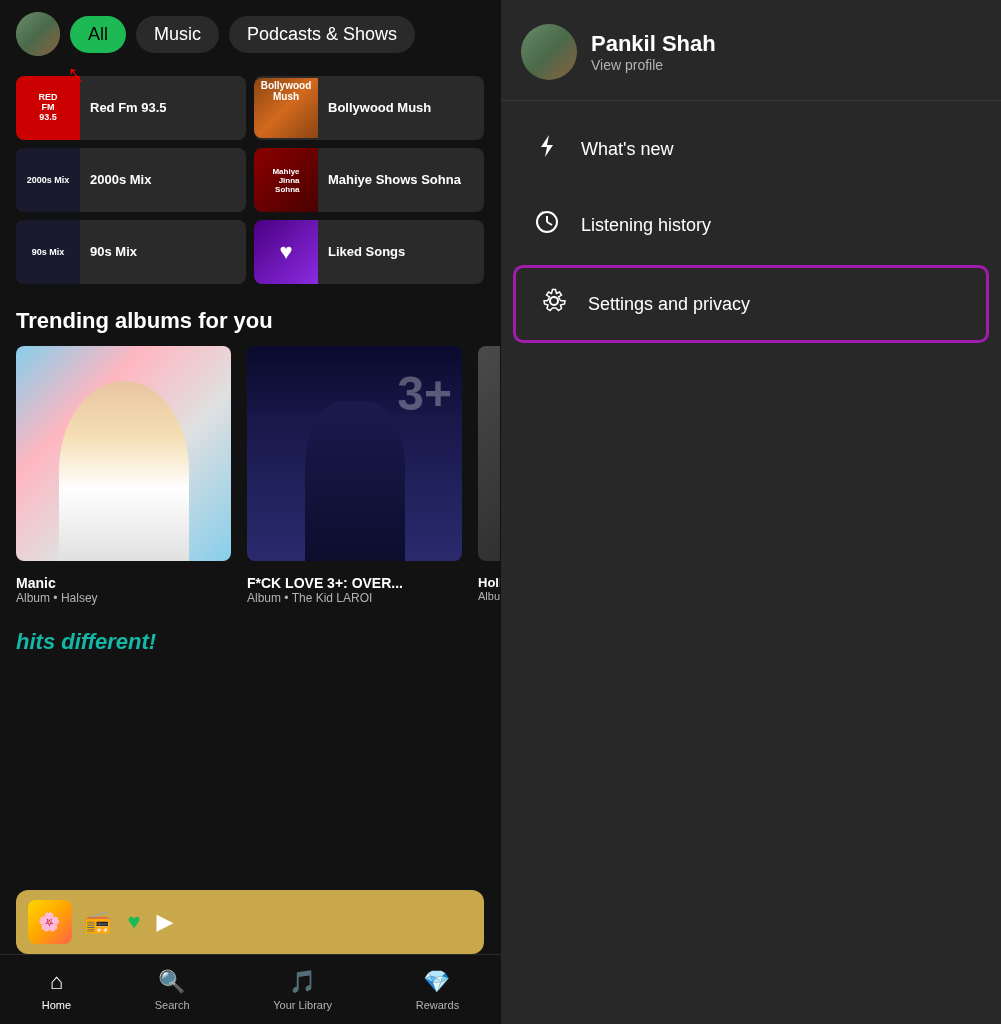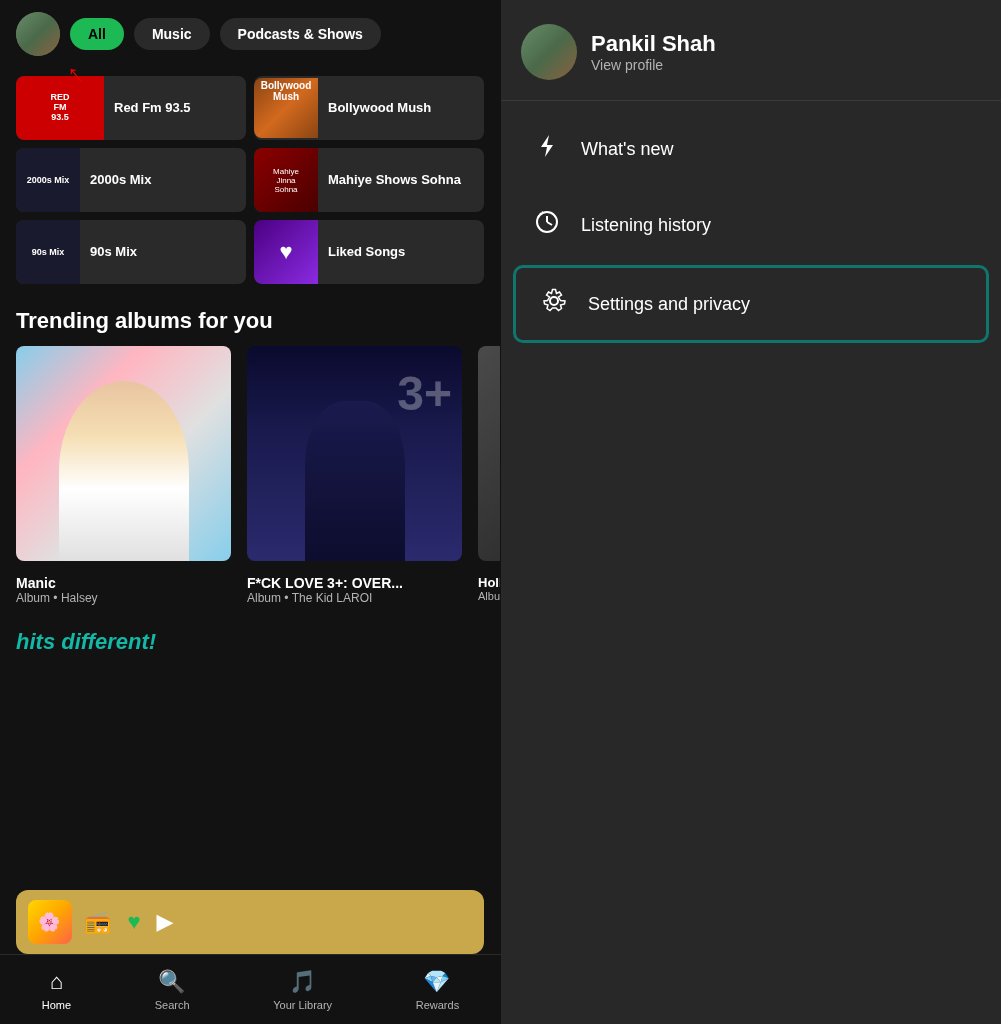--- a/index.html
+++ b/index.html
@@ -47,22 +47,22 @@
       inset: 0;
       background: linear-gradient(135deg, #6a8c6a 0%, #4a6a4a 50%, #8a6040 100%);
       border-radius: 50%;
     }
 
     .filter-btn {
       padding: 8px 18px;
       border-radius: 20px;
       border: none;
       cursor: pointer;
-      font-size: 14px;
-      font-weight: 700;
+      font-size: 18px;
+      font-weight: 400;
     }
 
     .filter-btn.active {
       background: #1DB954;
       color: #000;
     }
 
     .filter-btn.inactive {
       background: #2a2a2a;
       color: #fff;
@@ -101,21 +101,21 @@
     .grid-item-label {
       padding: 0 10px;
       color: #fff;
       font-size: 13px;
       font-weight: 700;
       line-height: 1.3;
     }
 
     
     .thumb-redfm {
-      width: 88px;
+      width: 64px;
       height: 64px;
       background: #cc0000;
       display: flex;
       align-items: center;
       justify-content: center;
       flex-shrink: 0;
       border-radius: 8px 0 0 8px;
     }
 
     .thumb-bollywood {
@@ -493,21 +493,21 @@
 
     <div class="grid-item">
       <div class="thumb-2000s">
         <span style="font-size:9px;color:#fff;font-weight:700;text-align:center;">2000s Mix</span>
       </div>
       <span class="grid-item-label">2000s Mix</span>
     </div>
 
     <div class="grid-item">
       <div class="thumb-mahiye">
-        <span style="font-size:8px;color:#fff;font-weight:400;text-align:center;padding:2px;">Mahiye<br>Jinna<br>Sohna</span>
+        <span style="font-size:8px;color:#fff;font-weight:700;text-align:right;padding:2px;">Mahiye<br>Jinna<br>Sohna</span>
       </div>
       <span class="grid-item-label">Mahiye Shows Sohna</span>
     </div>
 
     <div class="grid-item">
       <div class="thumb-90s">
         <span style="font-size:9px;color:#fff;font-weight:700;text-align:center;">90s Mix</span>
       </div>
       <span class="grid-item-label">90s Mix</span>
     </div>
@@ -615,21 +615,21 @@
         <svg width="26" height="26" viewBox="0 0 26 26" fill="none">
           <circle cx="13" cy="13" r="10" stroke="white" stroke-width="2" fill="none"></circle>
           <line x1="13" y1="7" x2="13" y2="13" stroke="white" stroke-width="2"></line>
           <line x1="13" y1="13" x2="18" y2="16" stroke="white" stroke-width="2"></line>
           <path d="M4 8 Q6 4 9 3" stroke="white" stroke-width="1.5" fill="none" stroke-dasharray="2,1"></path>
         </svg>
       </span>
       <span class="menu-item-label">Listening history</span>
     </div>
 
-    <div class="menu-item highlighted" style="border: 3px solid #0f766e; border-radius:10px; margin: 4px 12px;">
+    <div class="menu-item highlighted" style="border: 3px solid #a21caf; border-radius:10px; margin: 4px 12px;">
       <span class="menu-item-icon">
         <svg width="26" height="26" viewBox="0 0 26 26" fill="none">
           <circle cx="13" cy="13" r="4" stroke="white" stroke-width="2" fill="none"></circle>
           <path d="M13 2 L14.5 6 L18 5 L19.5 8.5 L23 10 L22 13.5 L24 16.5 L21.5 19 L22 23 L18.5 23.5 L17 26.5" stroke="none"></path>
           <path d="M11.5 1.5 L14.5 1.5 L15.5 5.5 L18.5 4 L20.5 7 L17.5 9 L19.5 12.5 L24 13 L23.5 16 L19.5 17 L20.5 20.5 L17.5 22.5 L15 20 L11.5 20 L9 22.5 L6 20.5 L7 17 L3.5 16 L3 13 L6.5 12.5 L8.5 9 L5.5 7 L7.5 4 L10.5 5.5 Z" stroke="white" stroke-width="1.5" fill="none"></path>
         </svg>
       </span>
       <span class="menu-item-label">Settings and privacy</span>
     </div>
 

